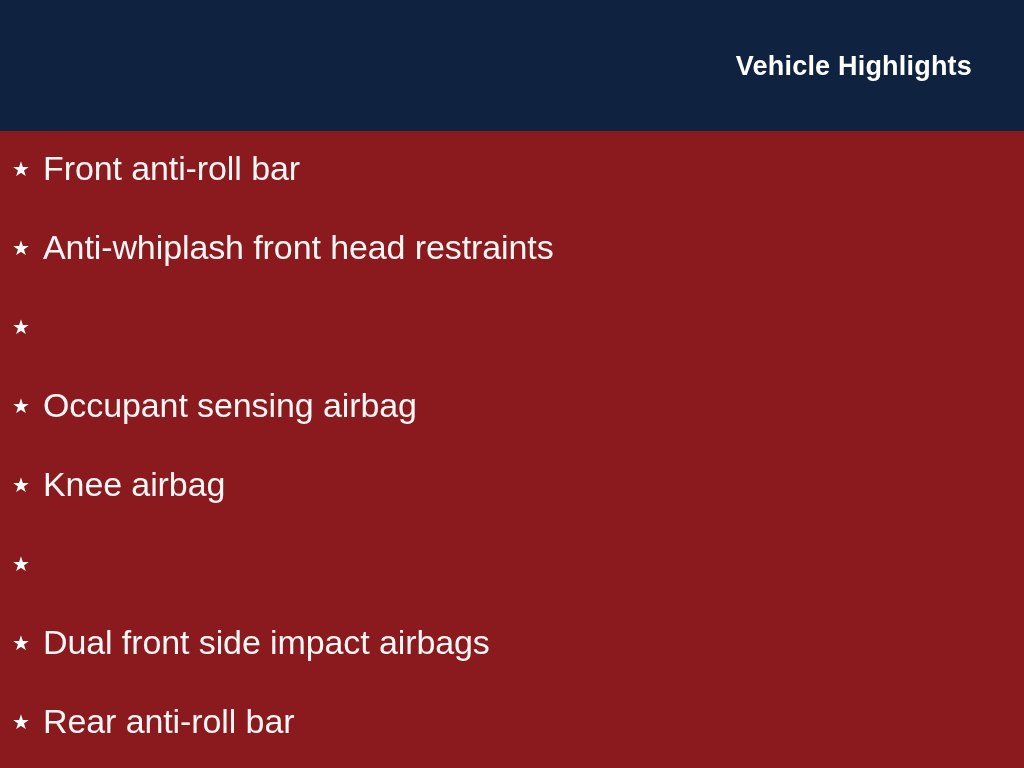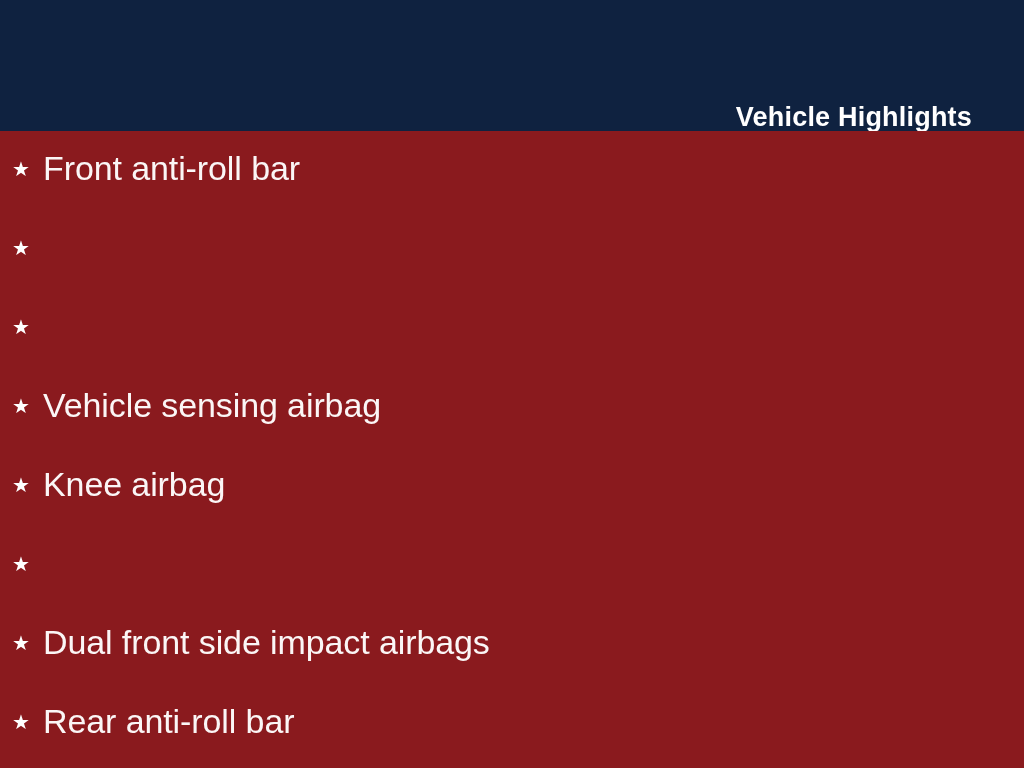--- a/index.html
+++ b/index.html
@@ -26,21 +26,21 @@
   
   .header {
     position: absolute;
     left: 0;
     top: 0;
     width: 1024px;
     height: 131px;
     background: #0f2240;
     box-sizing: border-box;
     display: flex;
-    align-items: flex-end;
+    align-items: center;
     justify-content: flex-end;
     padding-right: 52px;
   }
   .header-title {
     font-family: "Liberation Sans", sans-serif;
     font-size: 27px;
     font-weight: bold;
     color: #ffffff;
     letter-spacing: 0.2px;
     line-height: 1;
@@ -112,27 +112,28 @@
 
   <div class="body-area">
     <ul class="bullet-list" id="bullet-list">
 
     <li class="bullet-item" style="top: 19px;">
           <span class="bullet-marker">★</span>
           <span class="bullet-text">Front anti-roll bar</span>
         </li>
         <li class="bullet-item" style="top: 98px;">
           <span class="bullet-marker">★</span>
+          <span class="bullet-text">Anti-whiplash front head restraints</span>
         </li>
         <li class="bullet-item" style="top: 177px;">
           <span class="bullet-marker">★</span>
         </li>
         <li class="bullet-item" style="top: 256px;">
           <span class="bullet-marker">★</span>
-          <span class="bullet-text">Vehicle sensing airbag</span>
+          <span class="bullet-text">Occupant sensing airbag</span>
         </li>
         <li class="bullet-item" style="top: 335px;">
           <span class="bullet-marker">★</span>
           <span class="bullet-text">Knee airbag</span>
         </li>
         <li class="bullet-item" style="top: 414px;">
           <span class="bullet-marker">★</span>
         </li>
         <li class="bullet-item" style="top: 493px;">
           <span class="bullet-marker">★</span>

